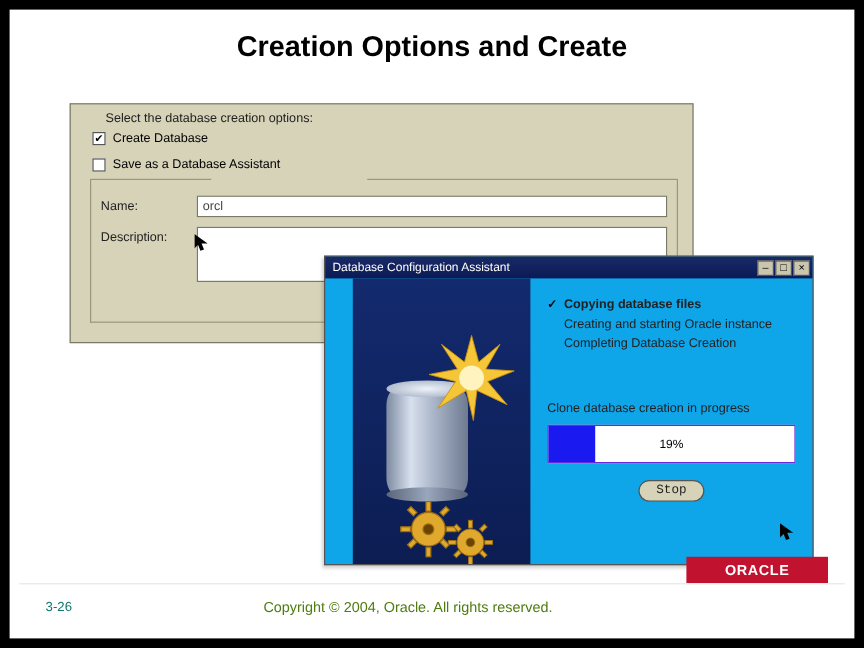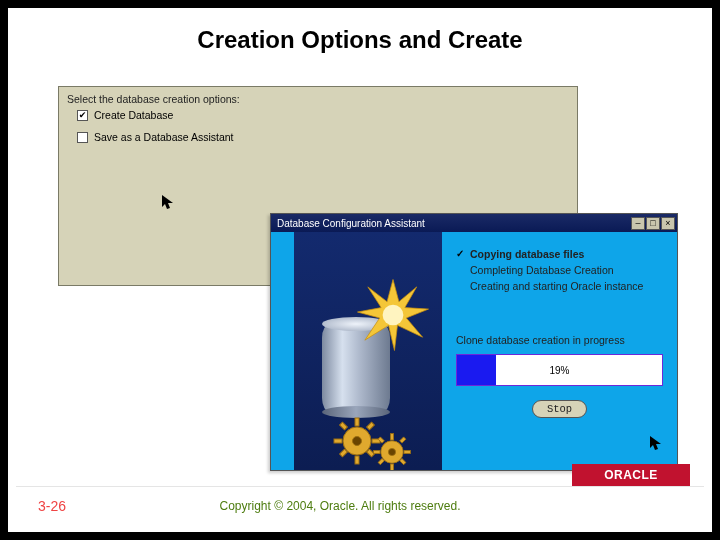--- a/index.html
+++ b/index.html
@@ -17,21 +17,21 @@
     position: absolute; top: 18px; left: 0; right: 0;
     text-align: center; font-size: 24px; font-weight: bold;
     color: #000;
   }
   
   .win-back {
     position: absolute; left: 50px; top: 78px; width: 520px; height: 200px;
     background: #d6d3b8; border: 1px solid #7a7a66;
   }
   .wb-head {
-    font-size: 10.5px; padding: 6px 8px 2px; color: #222;
+    font-size: 10.5px; padding: 6px 8px 2px; color: #222; margin-left: 21px;
   }
   .wb-row { display: flex; align-items: center; gap: 6px; padding: 2px 18px; font-size: 10.5px; }
   .chk {
     width: 11px; height: 11px; border: 1px solid #555; background: #fff;
     display: inline-flex; align-items: center; justify-content: center;
     font-size: 9px; line-height: 1;
   }
   .group-frame {
     position: absolute; left: 16px; top: 62px; right: 12px; height: 120px;
     border: 1px solid #9a977f; border-top: none;
@@ -129,40 +129,50 @@
   .cursor-arrow svg { width: 100%; height: 100%; }
   .cur1 { left: 154px; top: 187px; }
   .cur2 { left: 642px; top: 428px; }
 
   
   .footerbar {
     position: absolute; left: 8px; right: 8px; bottom: 8px; height: 38px;
     background: #fff; display: flex; align-items: center;
     border-top: 1px solid #e5e5e5;
   }
-  .pg { width: 80px; padding-left: 22px; font-size: 14px; color: #ef4444; }
+  .pg { width: 80px; padding-left: 22px; font-size: 11px; color: #0f766e; }
   .copy { flex: 1; text-align: center; font-size: 12px; color: #4d7c0f; }
 </style>
 </head>
 <body>
 
 <div class="slide">
   <div class="title">Creation Options and Create</div>
 
   <div class="win-back">
     <div class="wb-head">Select the database creation options:</div>
     <div class="wb-row">
       <span class="chk">✔</span>
       <span>Create Database</span>
     </div>
     <div class="wb-row" style="padding-left:18px; margin-top:6px;">
       <span class="chk"></span>
       <span>Save as a Database Assistant</span>
     </div>
 
+    <div class="group-frame">
+      <div class="form-row" style="margin-top:10px;">
+        <div class="form-lbl">Name:</div>
+        <div class="txt">orcl</div>
+      </div>
+      <div class="form-row">
+        <div class="form-lbl">Description:</div>
+        <div class="txtarea"></div>
+      </div>
+    </div>
   </div>
 
   <div class="win-front">
     <div class="titlebar">
       <span>Database Configuration Assistant</span>
       <span class="tb-btns">
         <span class="tb-btn">–</span>
         <span class="tb-btn">□</span>
         <span class="tb-btn">×</span>
       </span>
@@ -208,22 +218,22 @@
                 <rect x="70" y="16" width="14" height="8" transform="rotate(-45 77 20)"></rect>
                 <rect x="16" y="70" width="14" height="8" transform="rotate(-45 23 74)"></rect>
               </g>
               <circle cx="50" cy="50" r="9" fill="#6a4400"></circle>
             </g>
           </svg>
         </div>
       </div>
       <div class="wf-right">
         <div class="step done bold">Copying database files</div>
+        <div class="step">Creating and starting Oracle instance</div>
         <div class="step">Completing Database Creation</div>
-        <div class="step">Creating and starting Oracle instance</div>
 
         <div class="stat-line">Clone database creation in progress</div>
         <div class="progress-wrap">
           <div class="progress">
             <div class="progress-fill"></div>
             <div class="progress-txt">19%</div>
           </div>
         </div>
         <div class="stop-row">
           <span class="stop-btn">Stop</span>

